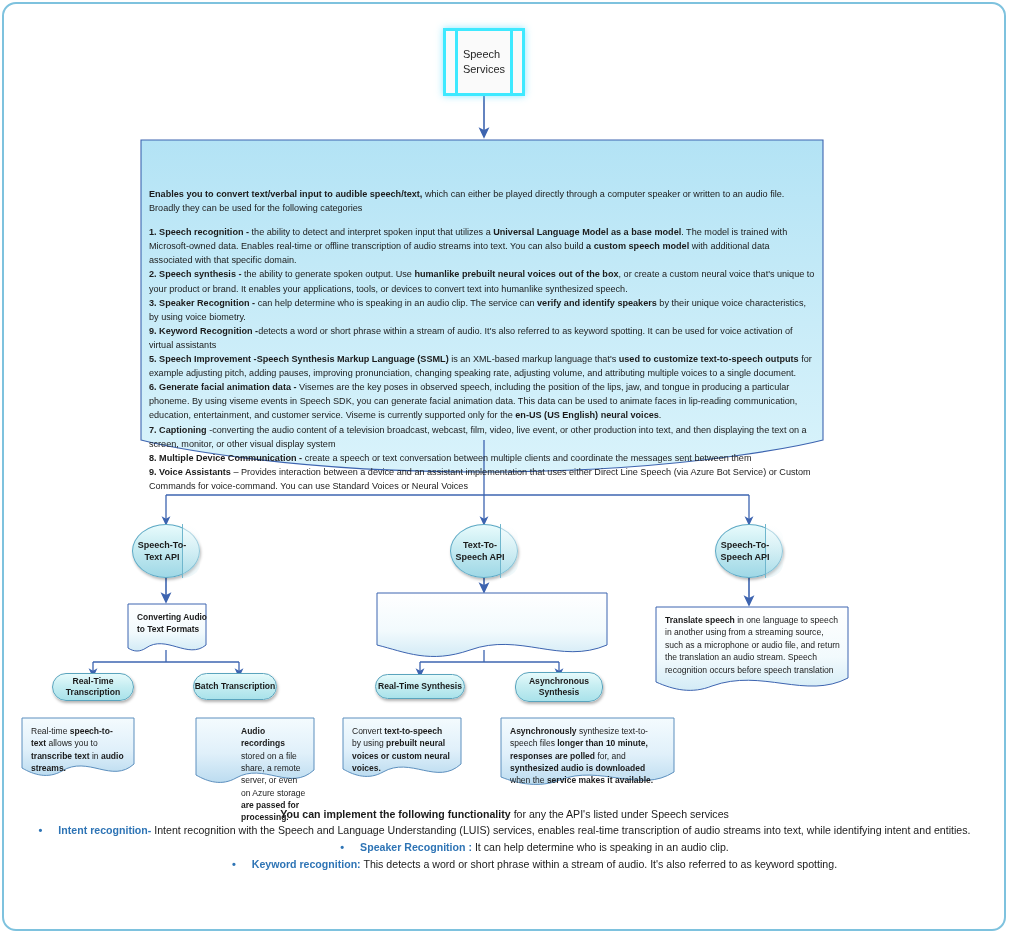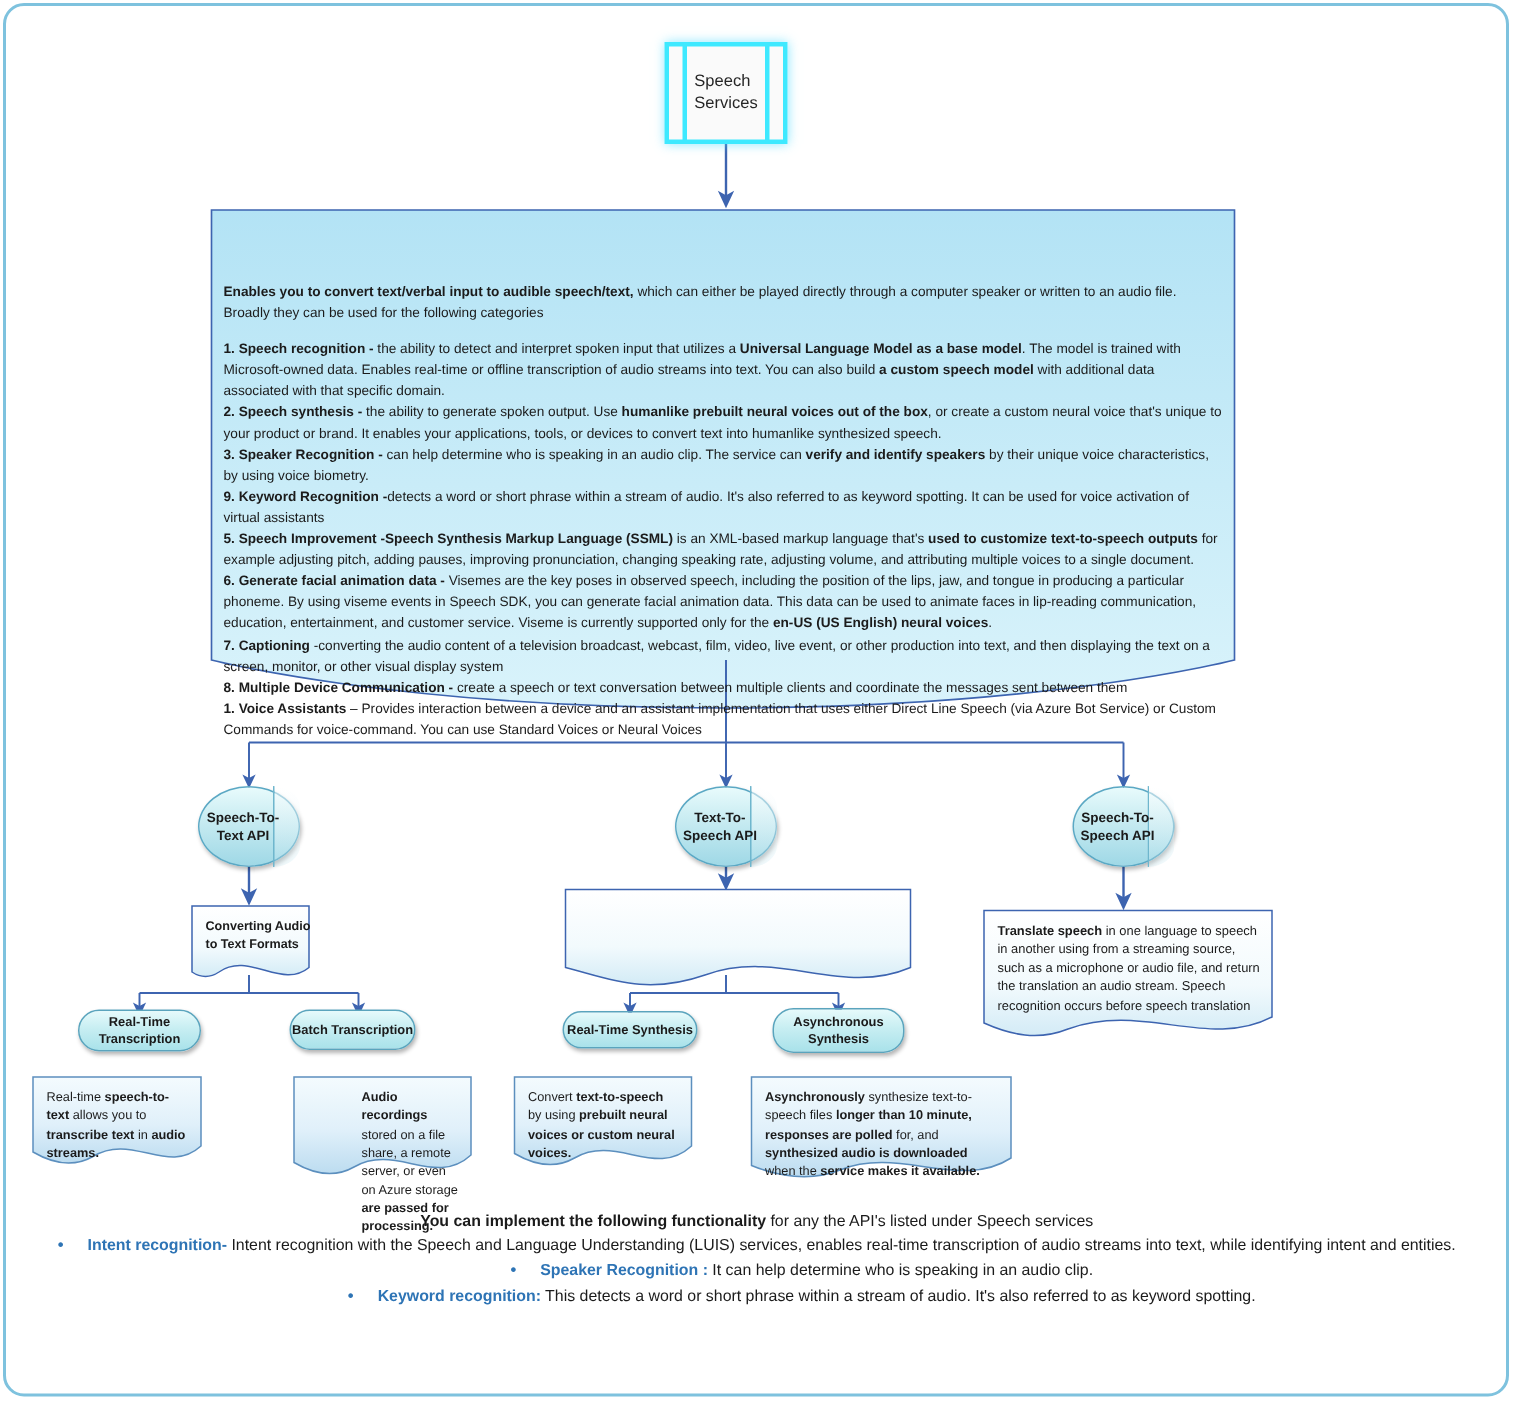--- a/index.html
+++ b/index.html
@@ -207,21 +207,21 @@
       <p><span>Broadly they can be used for the following categories</span></p>
       <div id="desc-items">
           <p class="gap"><b>1. Speech recognition - </b><span>the ability to detect and interpret spoken input that utilizes a </span><b>Universal Language Model as a base model</b><span>. The model is trained with Microsoft-owned data. Enables real-time or offline transcription of audio streams into text. You can also build </span><b> a custom speech model</b><span> with additional data associated with that specific domain.</span></p>
           <p><b>2. Speech synthesis - </b><span>the ability to generate spoken output. Use </span><b>humanlike prebuilt neural voices out of the box</b><span>, or create a custom neural voice that's unique to your product or brand. It enables your applications, tools, or devices to convert text into humanlike synthesized speech.</span></p>
           <p><b>3. Speaker Recognition - </b><span>can help determine who is speaking in an audio clip. The service can </span><b>verify and identify speakers</b><span> by their unique voice characteristics, by using voice biometry.</span></p>
           <p><b>9. Keyword Recognition -</b><span>detects a word or short phrase within a stream of audio. It's also referred to as keyword spotting. It can be used for voice activation of virtual assistants</span></p>
           <p><b>5. Speech Improvement -Speech Synthesis Markup Language (SSML)</b><span> is an XML-based markup language that's</span><b> used to customize text-to-speech outputs</b><span> for example adjusting pitch, adding pauses, improving pronunciation, changing speaking rate, adjusting volume, and attributing multiple voices to a single document.</span></p>
           <p><b>6. Generate facial animation data - </b><span>Visemes are the key poses in observed speech, including the position of the lips, jaw, and tongue in producing a particular phoneme. By using viseme events in Speech SDK, you can generate facial animation data. This data can be used to animate faces in lip-reading communication, education, entertainment, and customer service. Viseme is currently supported only for the </span><b>en-US (US English) neural voices</b><span>.</span></p>
           <p><b>7. Captioning </b><span>-converting the audio content of a television broadcast, webcast, film, video, live event, or other production into text, and then displaying the text on a screen, monitor, or other visual display system</span></p>
           <p><b>8. Multiple Device Communication - </b><span> create a speech or text conversation between multiple clients and coordinate the messages sent between them</span></p>
-          <p><b>1. Voice Assistants </b><span>– Provides interaction between a device and an assistant implementation that uses either Direct Line Speech (via Azure Bot Service) or Custom Commands for voice-command. You can use Standard Voices or Neural Voices</span></p>
+          <p><b>9. Voice Assistants </b><span>– Provides interaction between a device and an assistant implementation that uses either Direct Line Speech (via Azure Bot Service) or Custom Commands for voice-command. You can use Standard Voices or Neural Voices</span></p>
         </div>
     </div>
   </div>
 
   <div class="cyl" style="left:132px; top:524px;">
     <div class="body"></div>
     <div class="cap"></div>
     <div class="lbl">
       <span><span>Speech-To-</span><br><span>Text API</span></span>
     </div>

